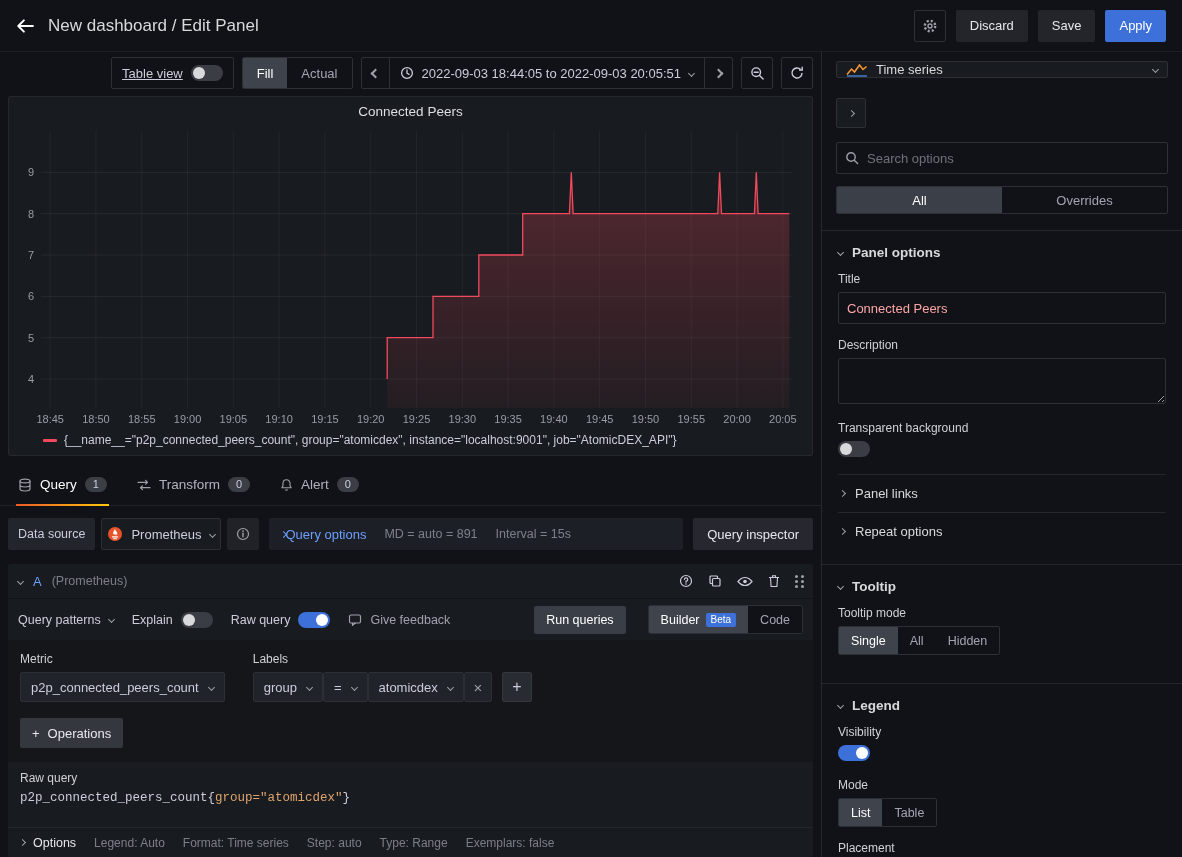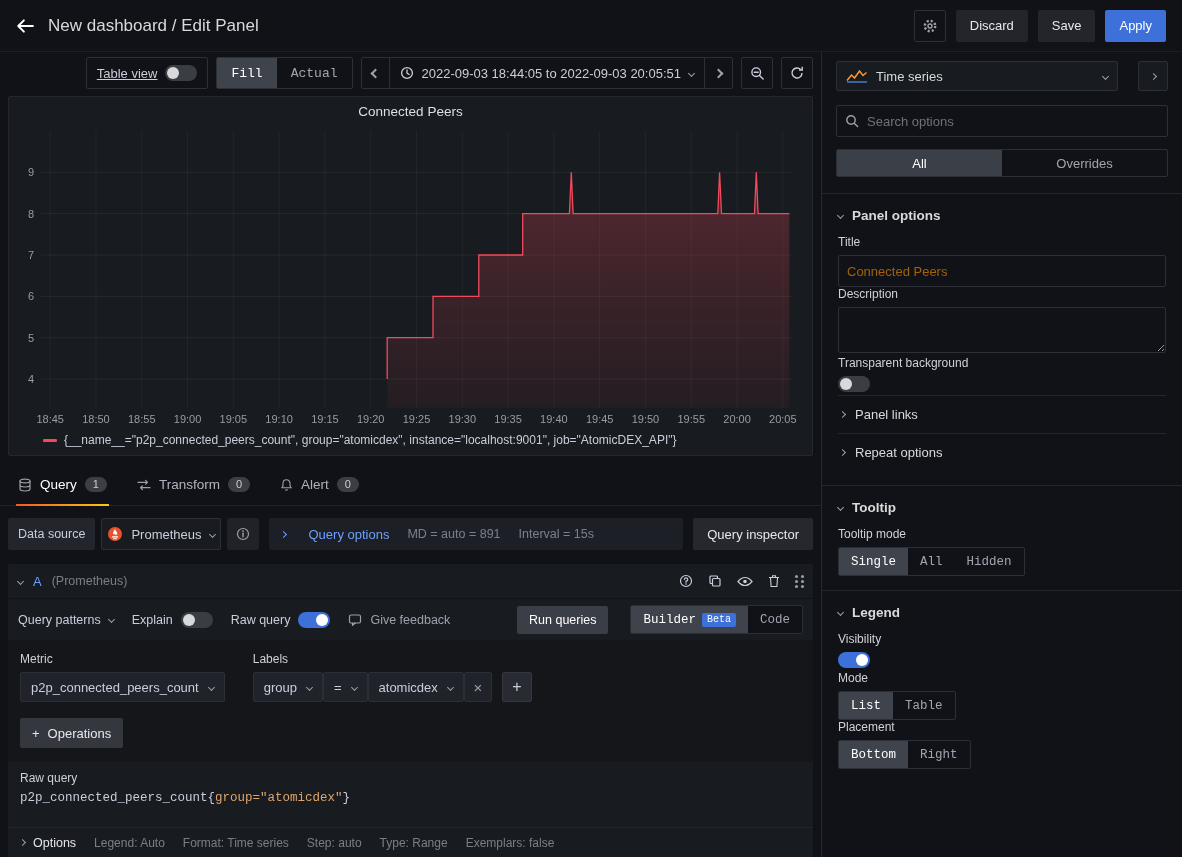--- a/index.html
+++ b/index.html
@@ -2,35 +2,35 @@
 <html><head>
 <meta charset="utf-8">
 <style>
   * { box-sizing: border-box; margin: 0; padding: 0; }
   html,body { width:1182px; height:857px; overflow:hidden; }
   body {
     background:#111217; color:#ccccdc;
     font-family:"Liberation Sans","DejaVu Sans",sans-serif; font-size:13px;
   }
   button { font:inherit; color:inherit; background:none; border:none; cursor:pointer; }
-  input, textarea { font:inherit; color:#a16207; outline:none; }
+  input, textarea { font:inherit; color:#fca5a5; outline:none; }
 
   
   .chev { width:7px; height:7px; border-right:2px solid currentColor; border-bottom:2px solid currentColor; display:inline-block; flex:none; }
   .chev.right { transform:rotate(-45deg); }
   .chev.down  { transform:rotate(45deg); }
   .chev.left  { transform:rotate(135deg); }
   .chev.sm { width:5px; height:5px; border-width:1.5px; }
   .muted { color:#9da0a8; }
   .svgic { display:inline-flex; align-items:center; justify-content:center; flex:none; }
   .switch { width:32px; height:16px; border-radius:9px; background:#3a3d44; position:relative; display:inline-block; flex:none; cursor:pointer; }
   .switch::after { content:""; position:absolute; width:12px; height:12px; border-radius:50%; background:#d8d9da; top:2px; left:2px; }
   .switch.on { background:#3d71d9; }
   .switch.on::after { left:18px; background:#fff; }
-  .rgroup { display:inline-flex; align-items:stretch; border:1px solid #2c2f36; border-radius:2px; overflow:hidden; height:32px; background:#111217;font-family:Liberation Mono, monospace; }
+  .rgroup { display:inline-flex; align-items:stretch; border:1px solid #2c2f36; border-radius:2px; overflow:hidden; height:32px; background:#111217; }
   .rgroup .opt { display:flex; align-items:center; padding:0 14px; color:rgba(204,204,220,0.78); font-size:13px; white-space:nowrap; }
   .rgroup .opt.active { background:#3e434c; color:#fff; }
   .rgroup.sm { height:29px; }
   .rgroup.sm .opt { padding:0 12px; font-size:12.5px; }
   .counter { background:#3b3e45; color:#ccccdc; border-radius:9px; font-size:11px; padding:2px 8px; line-height:1; }
 
   
   .topbar { height:52px; display:flex; align-items:center; gap:14px; padding:0 16px; border-bottom:1px solid #1d1f24; }
   .page-title { font-size:17px; color:#d8d9da; }
   .topbar-right { margin-left:auto; display:flex; align-items:center; gap:10px; }
@@ -68,21 +68,21 @@
   .qtab .svgic { color:#9da0a8; }
   .qtab.active { color:#fff; }
   .qtab.active::after { content:""; position:absolute; left:0; right:0; bottom:-1px; height:2px; background:linear-gradient(90deg,#f05a28,#fbca0a); }
 
   
   .query-bar { display:flex; align-items:center; gap:6px; padding:12px 8px 0; flex:none; }
   .ds-label { background:#22252b; border-radius:2px; padding:0 10px; height:32px; display:flex; align-items:center; font-size:12.5px; }
   .ds-picker { display:flex; align-items:center; gap:8px; height:32px; padding:0 5px; background:#181b1f; border:1px solid #2c2f36; border-radius:2px; }
   .info-btn { width:32px; height:32px; background:#202227; border-radius:2px; display:flex; align-items:center; justify-content:center; color:#9da0a8; }
   .qopts { flex:1; height:32px; background:#1c1f25; border-radius:2px; display:flex; align-items:center; gap:18px; padding:0 12px; margin:0 4px; min-width:0; }
-  .qopts .lbl { color:#6e9fff; display:flex; align-items:center; gap:23px; }
+  .qopts .lbl { color:#6e9fff; display:flex; align-items:center; gap:0; }
   .qopts .summary { color:rgba(204,204,220,0.55); font-size:12.5px; white-space:nowrap; }
   .inspector-btn { height:32px; padding:0 14px; background:rgba(204,204,220,0.12); border-radius:2px; color:#e6e6ec; }
 
   
   .query-card { margin:14px 8px 0; background:#181b1f; border-radius:2px; flex:1; min-height:0; display:flex; flex-direction:column; overflow:hidden; }
   .qa-header { height:34px; display:flex; align-items:center; gap:10px; padding:0 10px; flex:none; }
   .ref-id { color:#6e9fff; font-weight:500; }
   .ds-hint { color:rgba(204,204,220,0.55); font-size:12.5px; }
   .qa-icons { margin-left:auto; display:flex; align-items:center; gap:15px; color:#9da0a8; }
   .qa-toolbar { display:flex; align-items:center; gap:18px; padding:6px 10px; border-top:1px solid #111318; flex:none; }
@@ -100,37 +100,37 @@
   .ops-btn { margin-top:16px; height:30px; padding:0 12px; background:#34373e; border-radius:2px; display:inline-flex; align-items:center; gap:8px; color:#e8e8ee; }
   .raw-block { padding:9px 12px 10px; flex:none; }
   .raw-label { font-size:12px; color:#d0d1d8; margin-bottom:6px; }
   .raw-code { font-family:"Liberation Mono","DejaVu Sans Mono",monospace; font-size:12.5px; color:#ccccdc; }
   .raw-code .sel-part { color:#e0a56d; }
   .card-footer { margin-top:auto; border-top:1px solid #24262b; height:30px; display:flex; align-items:center; gap:18px; padding:0 12px; font-size:12px; flex:none; }
   .card-footer .opt-lbl { display:flex; align-items:center; gap:8px; color:#e6e6ec; font-size:12.5px; }
   .card-footer .summary { color:rgba(204,204,220,0.55); white-space:nowrap; }
 
   
-  .viz-row { display:flex; gap:20px; padding:9px 14px 10px; }
+  .viz-row { display:flex; gap:20px; padding:9px 14px 10px;flex-direction:column; }
   .viz-btn { flex:1; height:30px; background:#181b1f; border:1px solid #2c2f36; border-radius:2px; display:flex; align-items:center; gap:8px; padding:0 9px; color:#d8d9da; }
   .viz-btn .chev { margin-left:auto; color:#9da0a8; }
   .viz-expand { width:30px; height:30px; background:#181b1f; border:1px solid #2c2f36; border-radius:2px; display:flex; align-items:center; justify-content:center; color:#9da0a8; }
   .search-row { padding:4px 14px 12px; }
   .search-box { position:relative; }
   .search-box input { width:100%; height:32px; background:#111217; border:1px solid #2c2f36; border-radius:2px; padding:0 8px 0 30px; }
   .search-box input::placeholder { color:rgba(204,204,220,0.5); }
   .search-box .svgic { position:absolute; left:9px; top:9px; color:#9da0a8; }
   .sb-tabs { margin:0 14px 16px; display:flex; border:1px solid #2c2f36; border-radius:2px; height:28px; overflow:hidden; }
   .sb-tab { flex:1; display:flex; align-items:center; justify-content:center; color:rgba(204,204,220,0.78); font-size:13px; }
   .sb-tab.active { background:#3b3f47; color:#fff; }
   .sb-scroll { flex:1; overflow:hidden; }
   .sb-section { border-top:1px solid #24262b; padding:10px 16px 14px; }
   .section-header { display:flex; align-items:center; gap:9px; font-weight:700; font-size:13.5px; color:#d8d9da; padding:4px 0 12px; cursor:pointer; }
   .section-header .chev { color:#9da0a8; }
-  .field { }
+  .field { margin-bottom:14px; }
   .field > label { display:block; font-size:12px; color:#d0d1d8; margin-bottom:6px; }
   .text-input { width:100%; height:32px; background:#111217; border:1px solid #2c2f36; border-radius:2px; padding:0 8px; }
   textarea.text-input { height:46px; padding:6px 8px; resize:vertical; }
   .sub-collapse { display:flex; align-items:center; gap:10px; padding:11px 0 11px 2px; font-weight:500; font-size:13px; color:#d8d9da; border-top:1px solid #24262b; cursor:pointer; }
   .sub-collapse .chev { color:#9da0a8; }
   .grip { width:3px; height:3px; border-radius:50%; background:#9da0a8; display:inline-block; margin-right:5px;
           box-shadow:6px 0 0 #9da0a8, 0 5px 0 #9da0a8, 6px 5px 0 #9da0a8, 0 10px 0 #9da0a8, 6px 10px 0 #9da0a8; position:relative; top:-5px; }
 </style>
 </head>
 <body>

